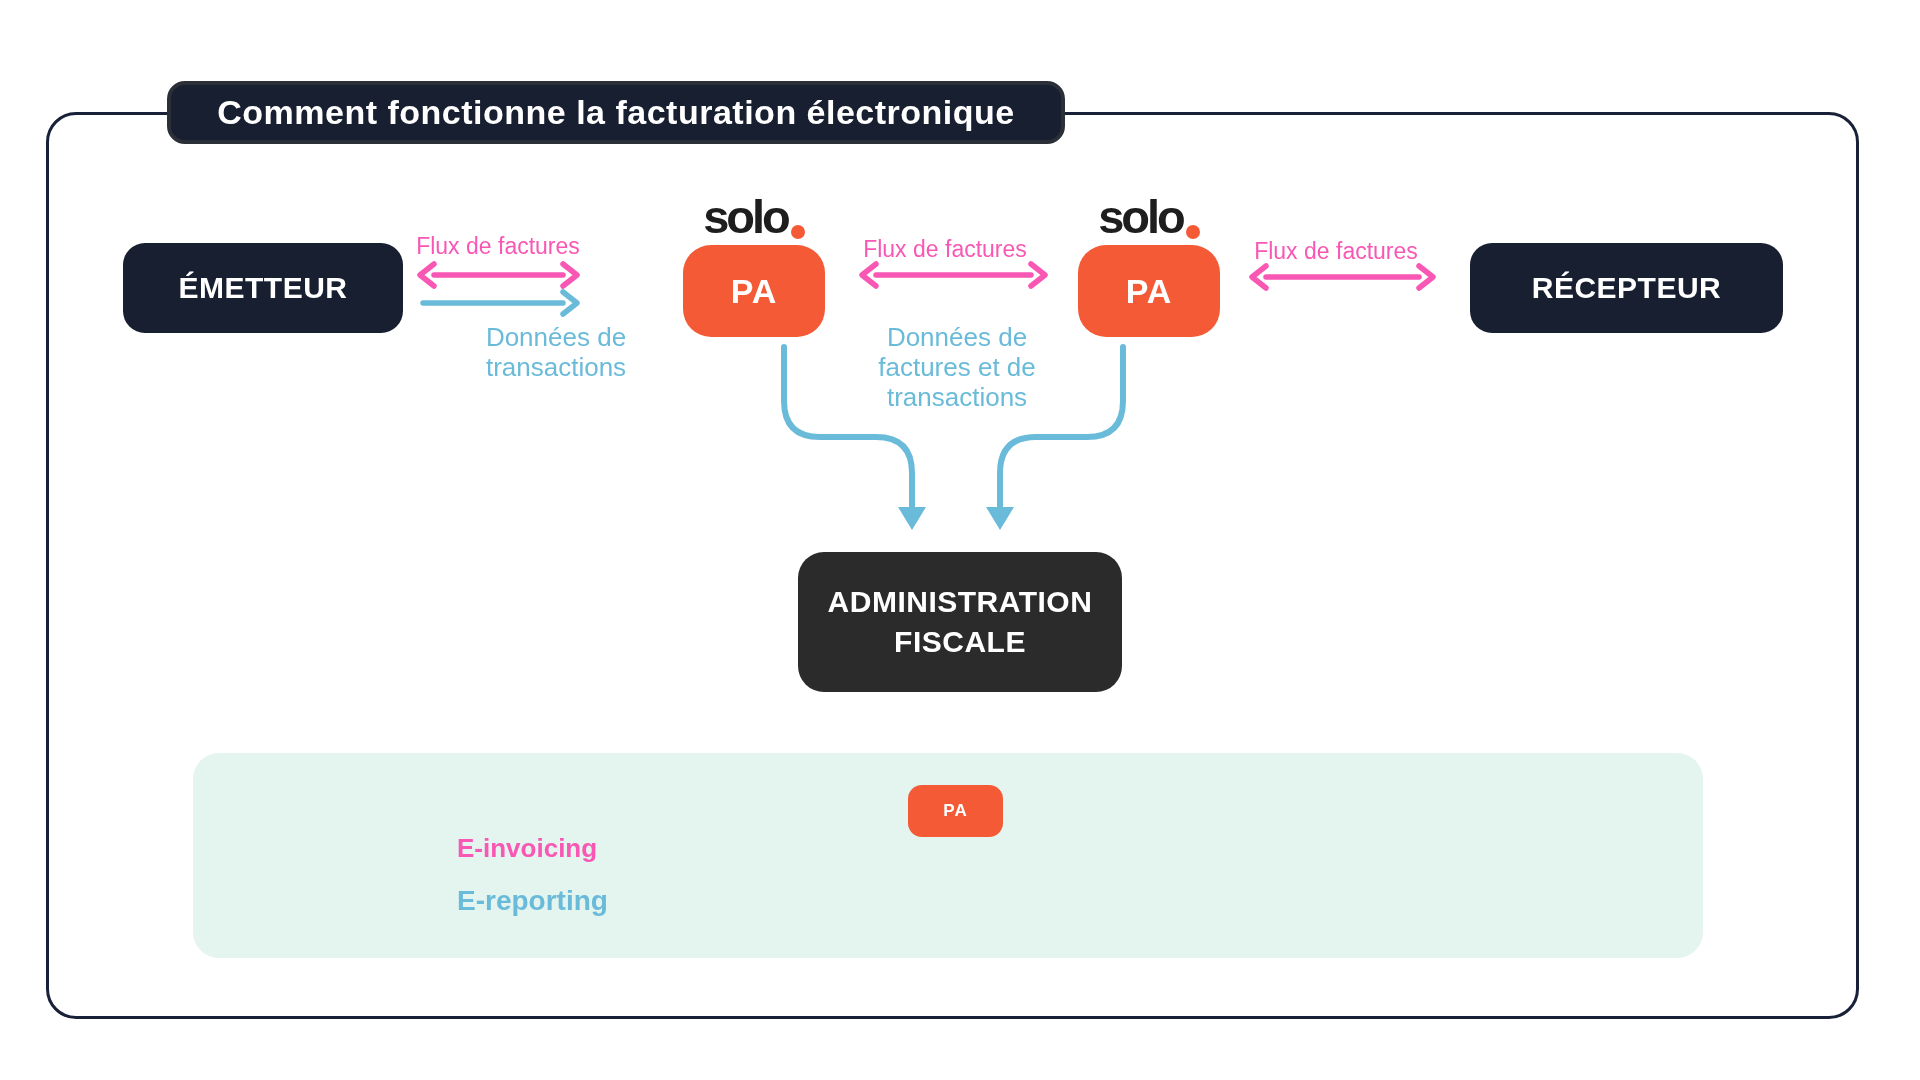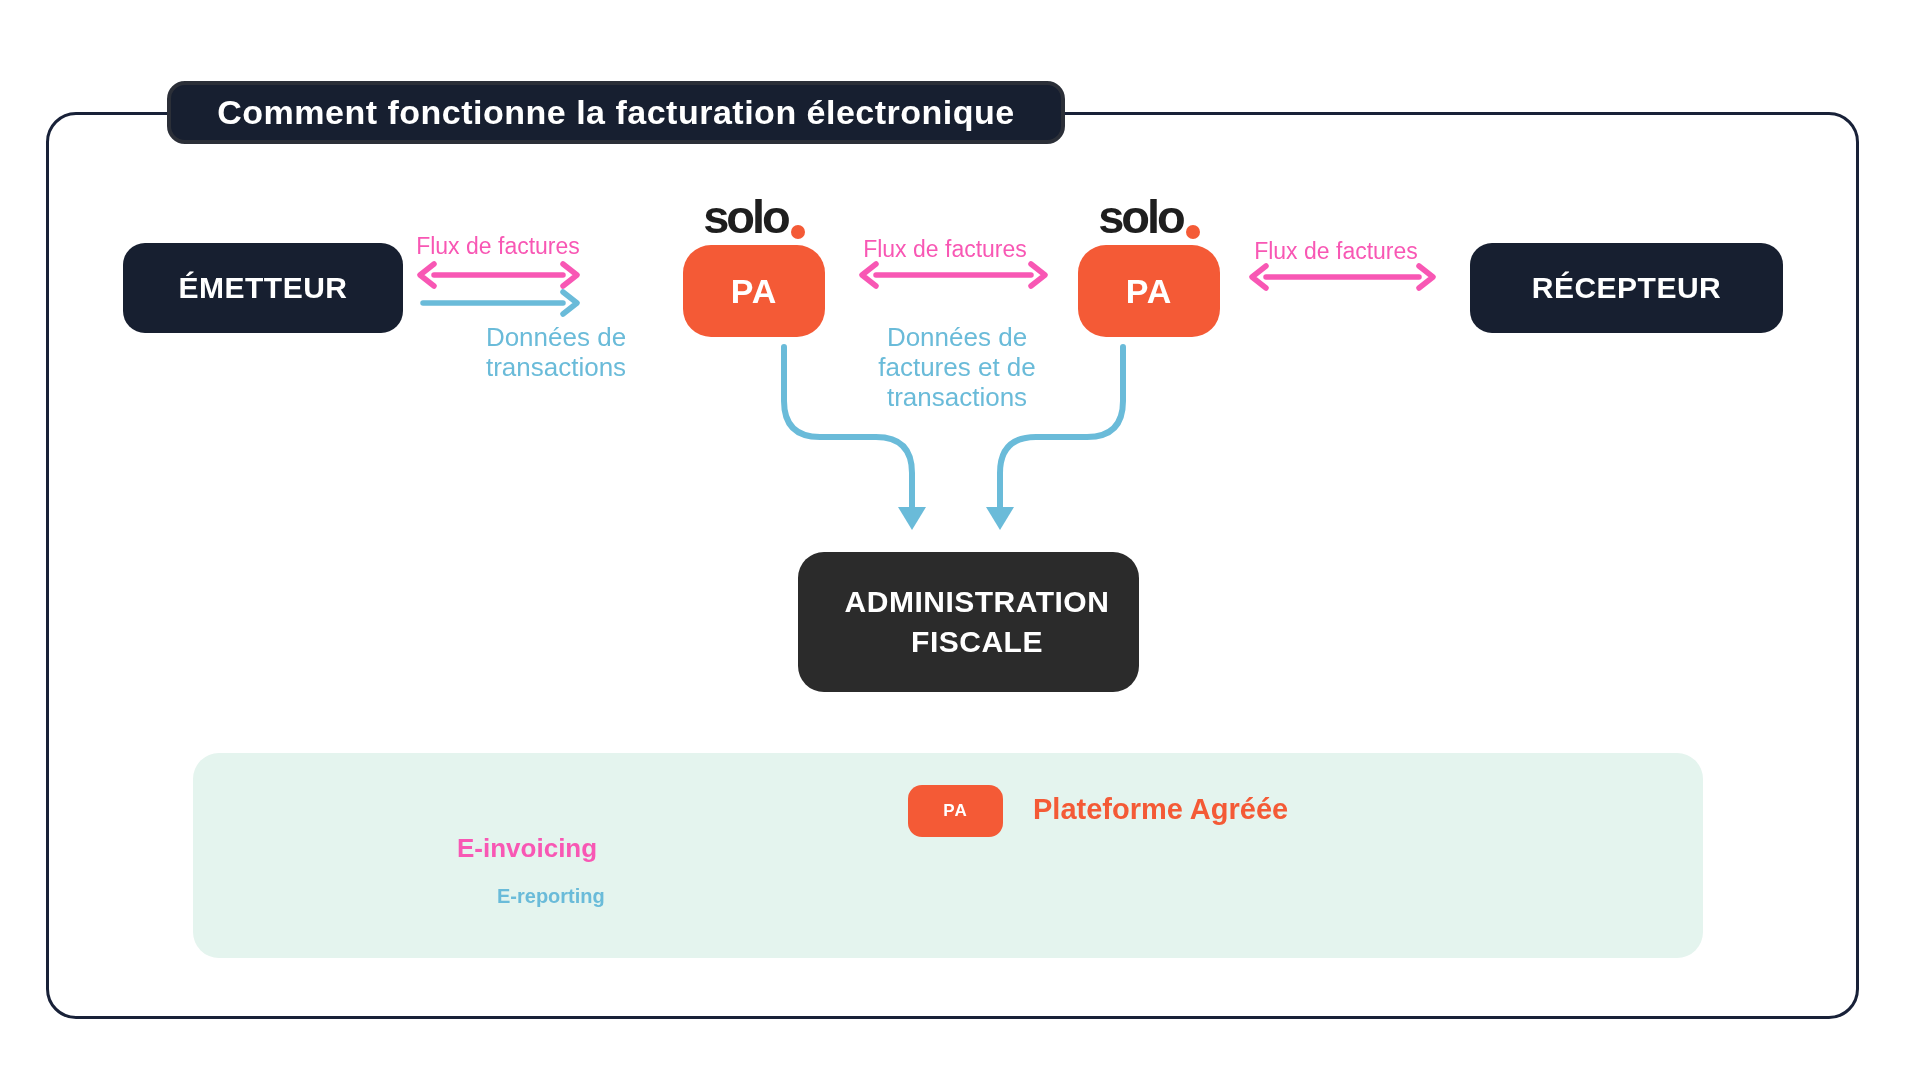--- a/index.html
+++ b/index.html
@@ -25,21 +25,21 @@
   .node-emitter{left:123px;top:243px;width:280px;height:90px;}
   .node-receiver{left:1470px;top:243px;width:313px;height:90px;}
   .node-pa{
     background:var(--orange,#F45A36);border-radius:28px;font-size:34px;letter-spacing:1px;
   }
   .node-pa1{left:683px;top:245px;width:142px;height:92px;}
   .node-pa2{left:1078px;top:245px;width:142px;height:92px;}
   .node-admin{
     left:798px;top:552px;width:324px;height:140px;
     background:var(--charcoal,#2B2B2B);border-radius:26px;
-    flex-direction:column;font-size:30px;line-height:40px;text-align:center;padding-left:17px;
+    flex-direction:column;font-size:30px;line-height:40px;text-align:center;
   }
   .solo-logo{
     position:absolute;width:142px;height:56px;top:184px;
     display:flex;align-items:flex-end;justify-content:center;
     font-weight:700;font-size:47px;letter-spacing:-3px;color:#1e1e1e;line-height:1;
   }
   .solo-logo-1{left:683px;}
   .solo-logo-2{left:1078px;}
   .solo-dot{
     display:inline-block;width:14px;height:14px;border-radius:50%;
@@ -64,23 +64,22 @@
   .fill-blue{fill:var(--blue,#6ABBD9);stroke:none;}
   .legend{
     position:absolute;left:193px;top:753px;width:1510px;height:205px;
     background:var(--mint,#E4F4EE);border-radius:26px;
   }
   .legend-text-pink{
     position:absolute;left:457px;top:833px;font-size:26px;font-weight:700;
     color:var(--pink,#F857B4);
   }
   .legend-text-blue{
-    position:absolute;left:457px;top:885px;font-size:20px;font-weight:700;
+    position:absolute;left:457px;top:885px;font-size:28px;font-weight:700;
     color:var(--blue,#6ABBD9);
-    margin-left:40px;
   }
   .legend-pa-box{
     position:absolute;left:908px;top:785px;width:95px;height:52px;
     background:var(--orange,#F45A36);border-radius:14px;
     display:flex;align-items:center;justify-content:center;
     color:#ffffff;font-size:17px;font-weight:700;letter-spacing:1px;
   }
   .legend-pa-text{
     position:absolute;left:1033px;top:793px;font-size:29px;font-weight:700;
     color:var(--orange,#F45A36);
@@ -183,15 +182,14 @@
       <path class="stroke-blue" stroke-width="5" d="M413,890 L427,901 L413,912"></path>
     </g>
   </svg>
 
   <div class="legend"></div>
   <div class="legend-text-pink">E-invoicing</div>
   <div class="legend-text-blue">E-reporting</div>
   <div class="legend-pa-box">
     <span>PA</span>
   </div>
-  <div class="legend-pa-text">Plateforme Agréée</div>
 
 </div>
 
 </body></html>

